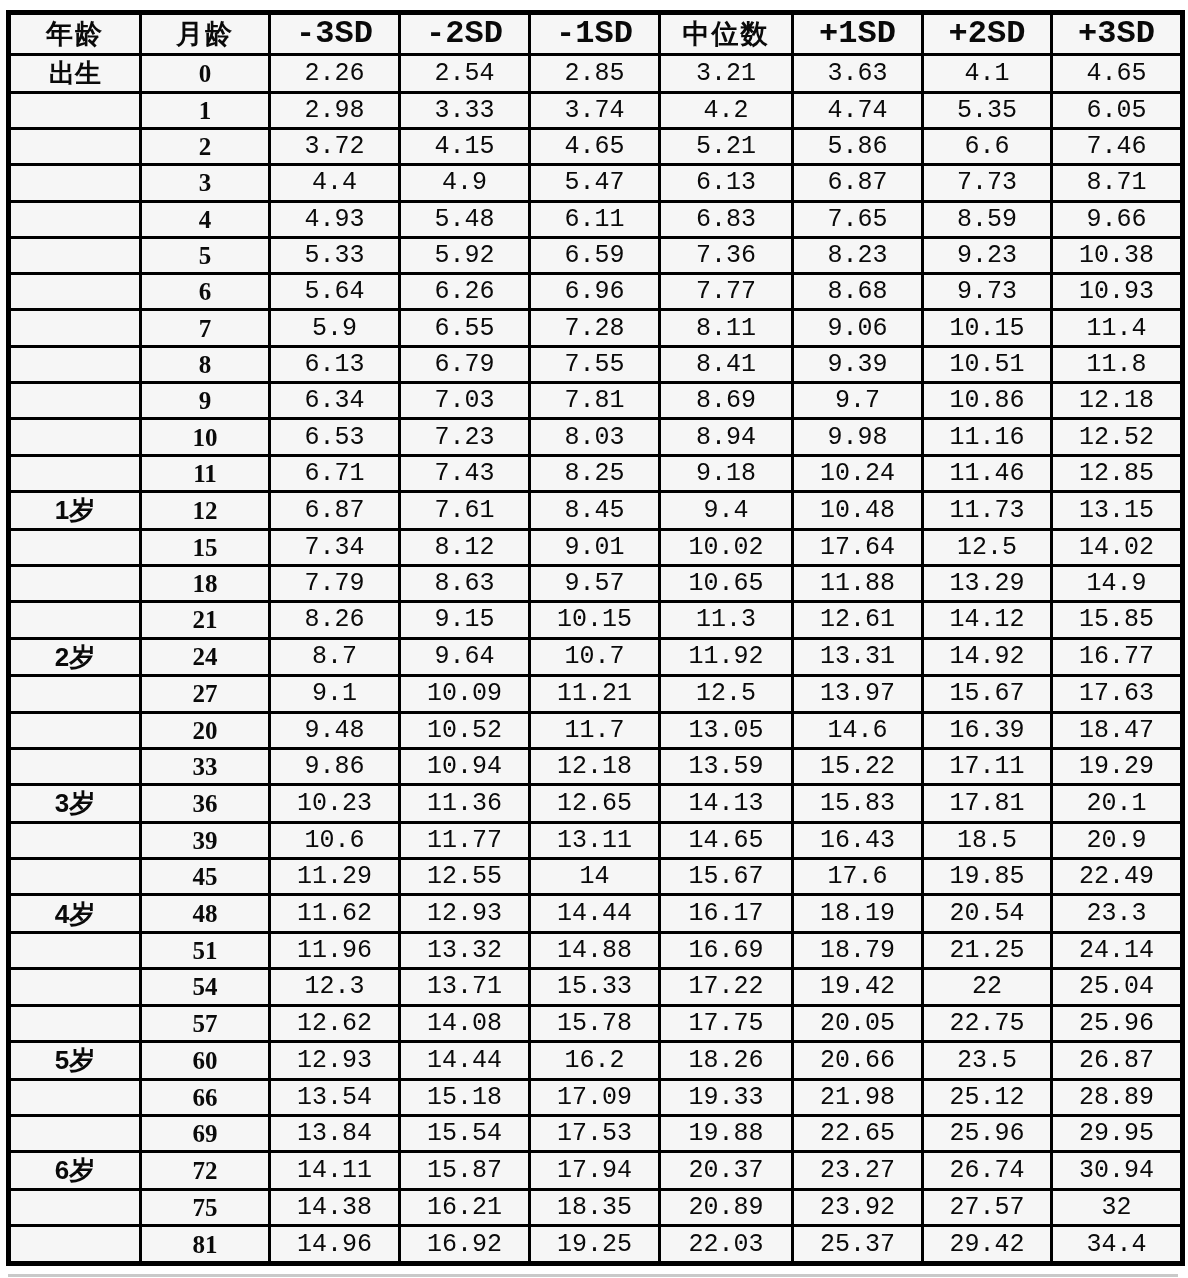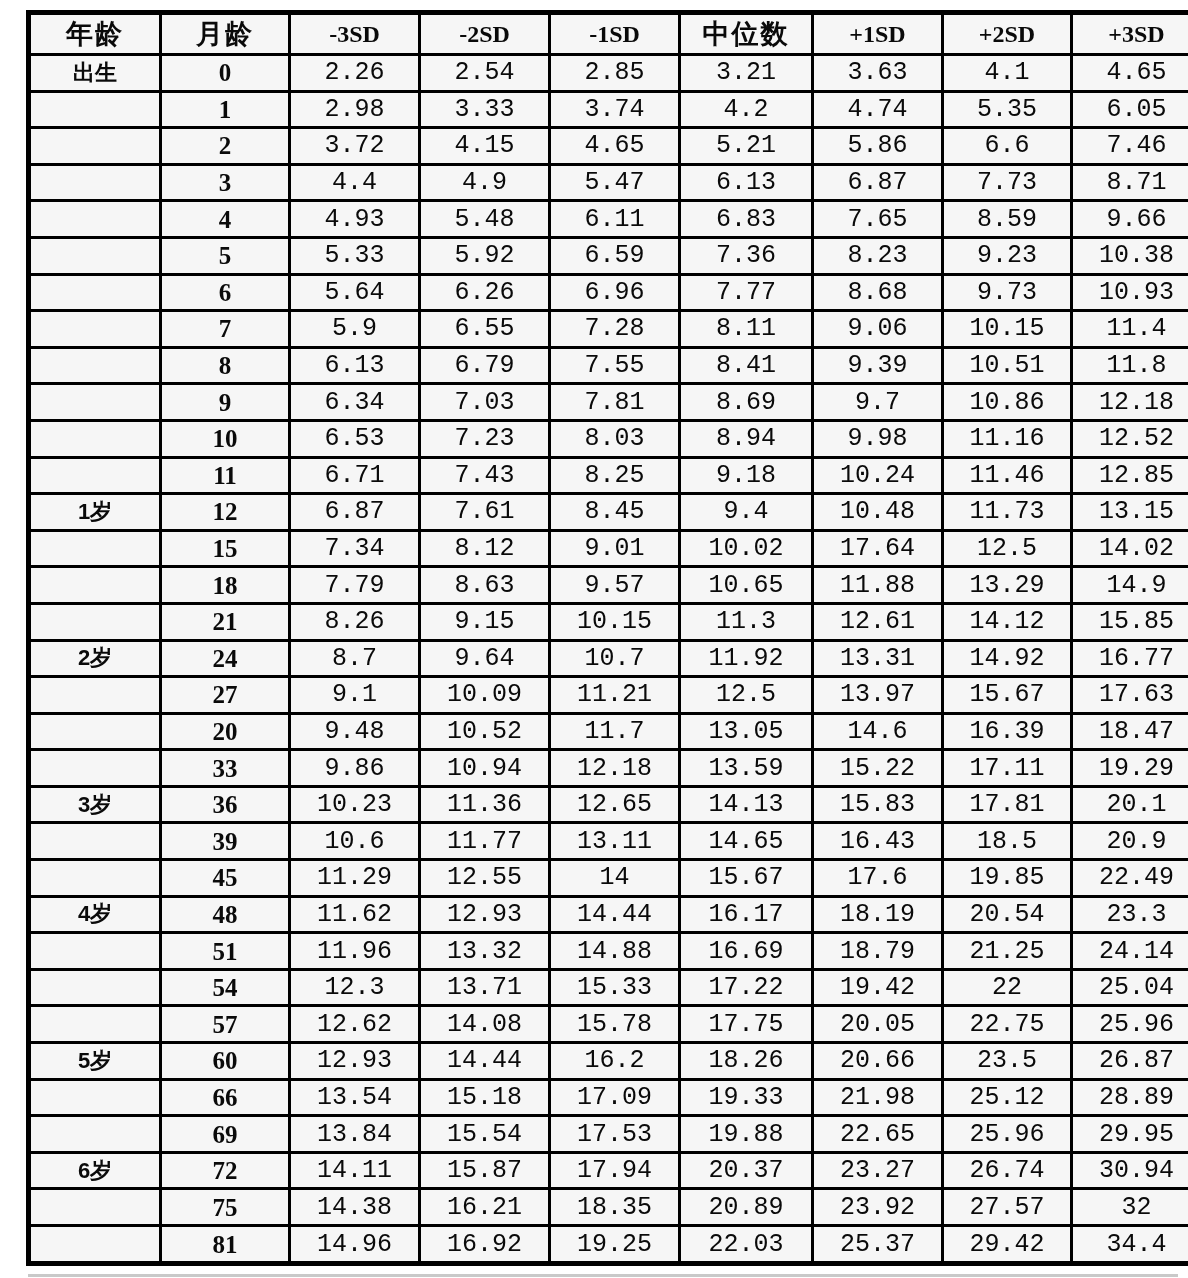--- a/index.html
+++ b/index.html
@@ -11,21 +11,20 @@
     width: 1188px;
     height: 1278px;
     position: relative;
     font-family: "Liberation Sans", sans-serif;
     color: #0a0a0a;
   }
   .page {
     position: absolute;
     inset: 0;
     overflow: hidden;
-    margin-left: 20px;
   }
   table.growth-table {
     position: absolute;
     left: 6px;
     top: 10px;
     width: 1176px;
     height: 1256px;
     border-collapse: collapse;
     table-layout: fixed;
     background: #f6f6f6;
@@ -36,31 +35,31 @@
     text-align: center;
     vertical-align: middle;
     padding: 0;
     overflow: hidden;
     white-space: nowrap;
     line-height: 1;
   }
   thead th {
     height: 38px;
     font-weight: bold;
-    font-size: 24px;
-    font-family: Liberation Serif, serif;
+    font-size: 32px;
+    font-family: Liberation Mono, monospace;
   }
   thead th.cjk {
     font-family: "Liberation Sans", "DejaVu Sans", sans-serif;
     font-size: 27px;
     letter-spacing: 2px;
   }
   td.c-age {
     font-weight: bold;
-    font-size: 22px;
+    font-size: 26px;
     font-family: "Liberation Sans", "DejaVu Sans", sans-serif;
   }
   td.c-month {
     font-weight: bold;
     font-size: 25px;
     font-family: "Liberation Serif", serif;
   }
   td.c-val {
     font-size: 25px;
     font-family: "Liberation Mono", "DejaVu Sans Mono", monospace;

